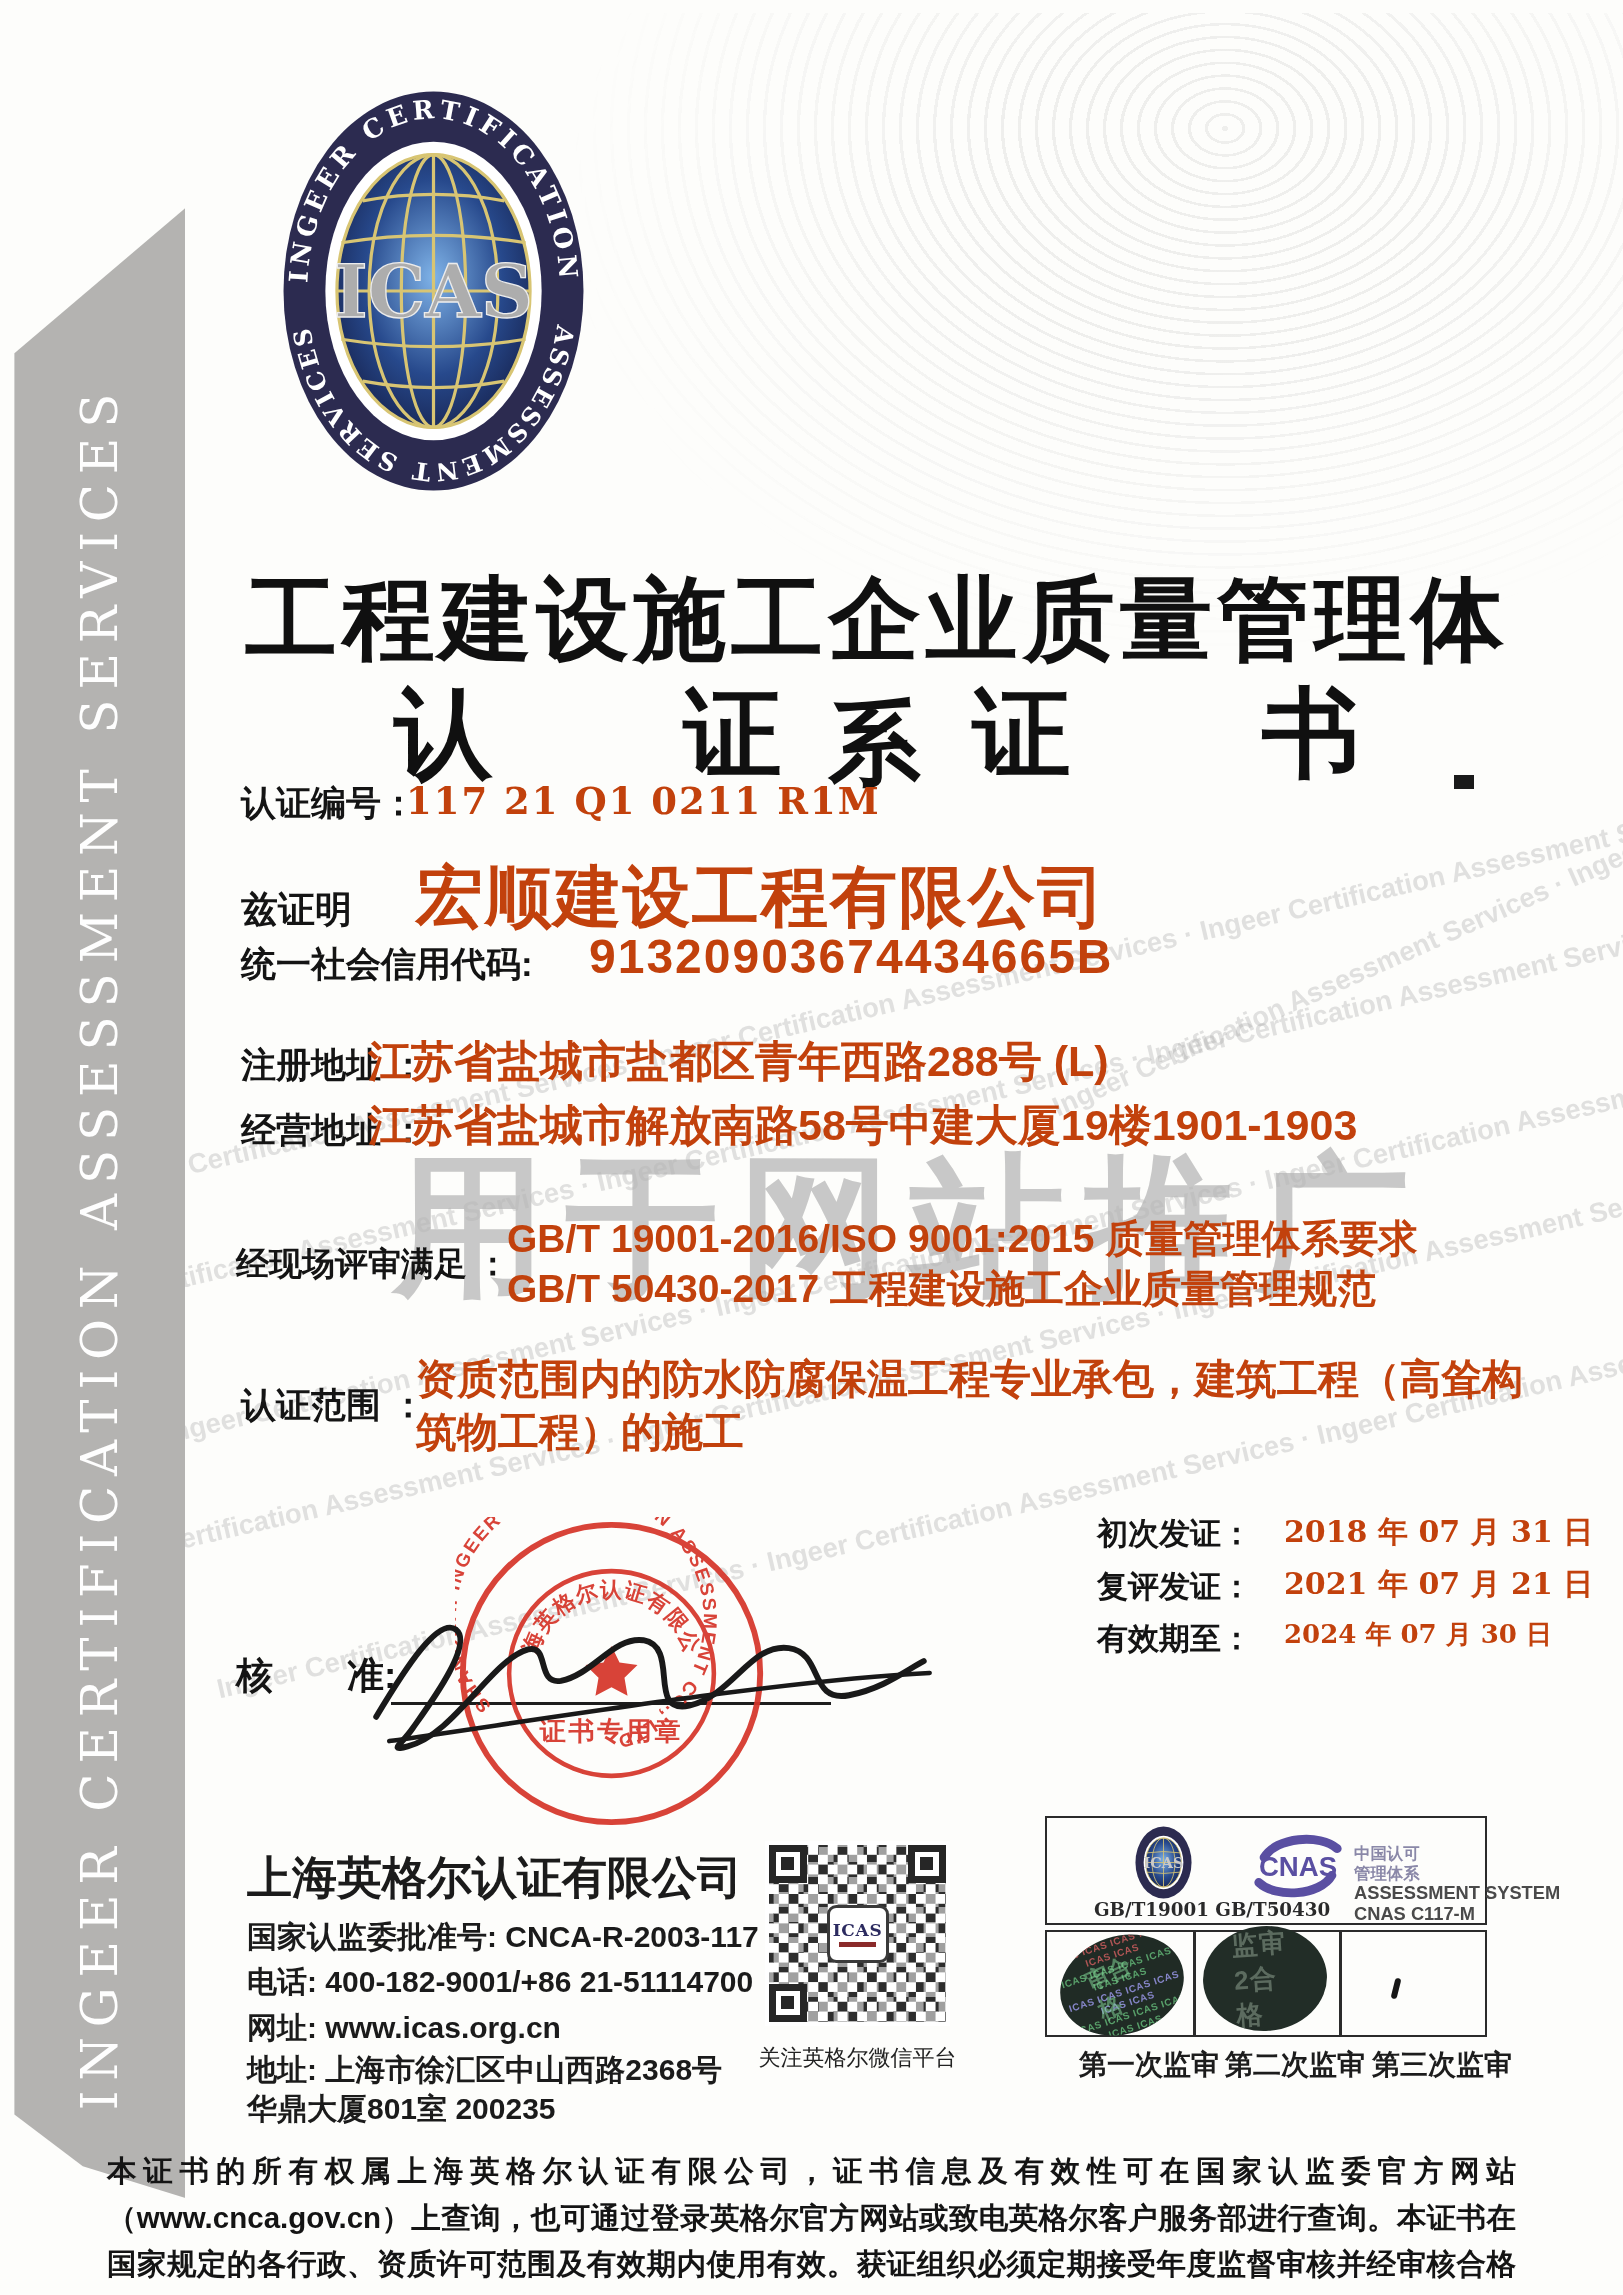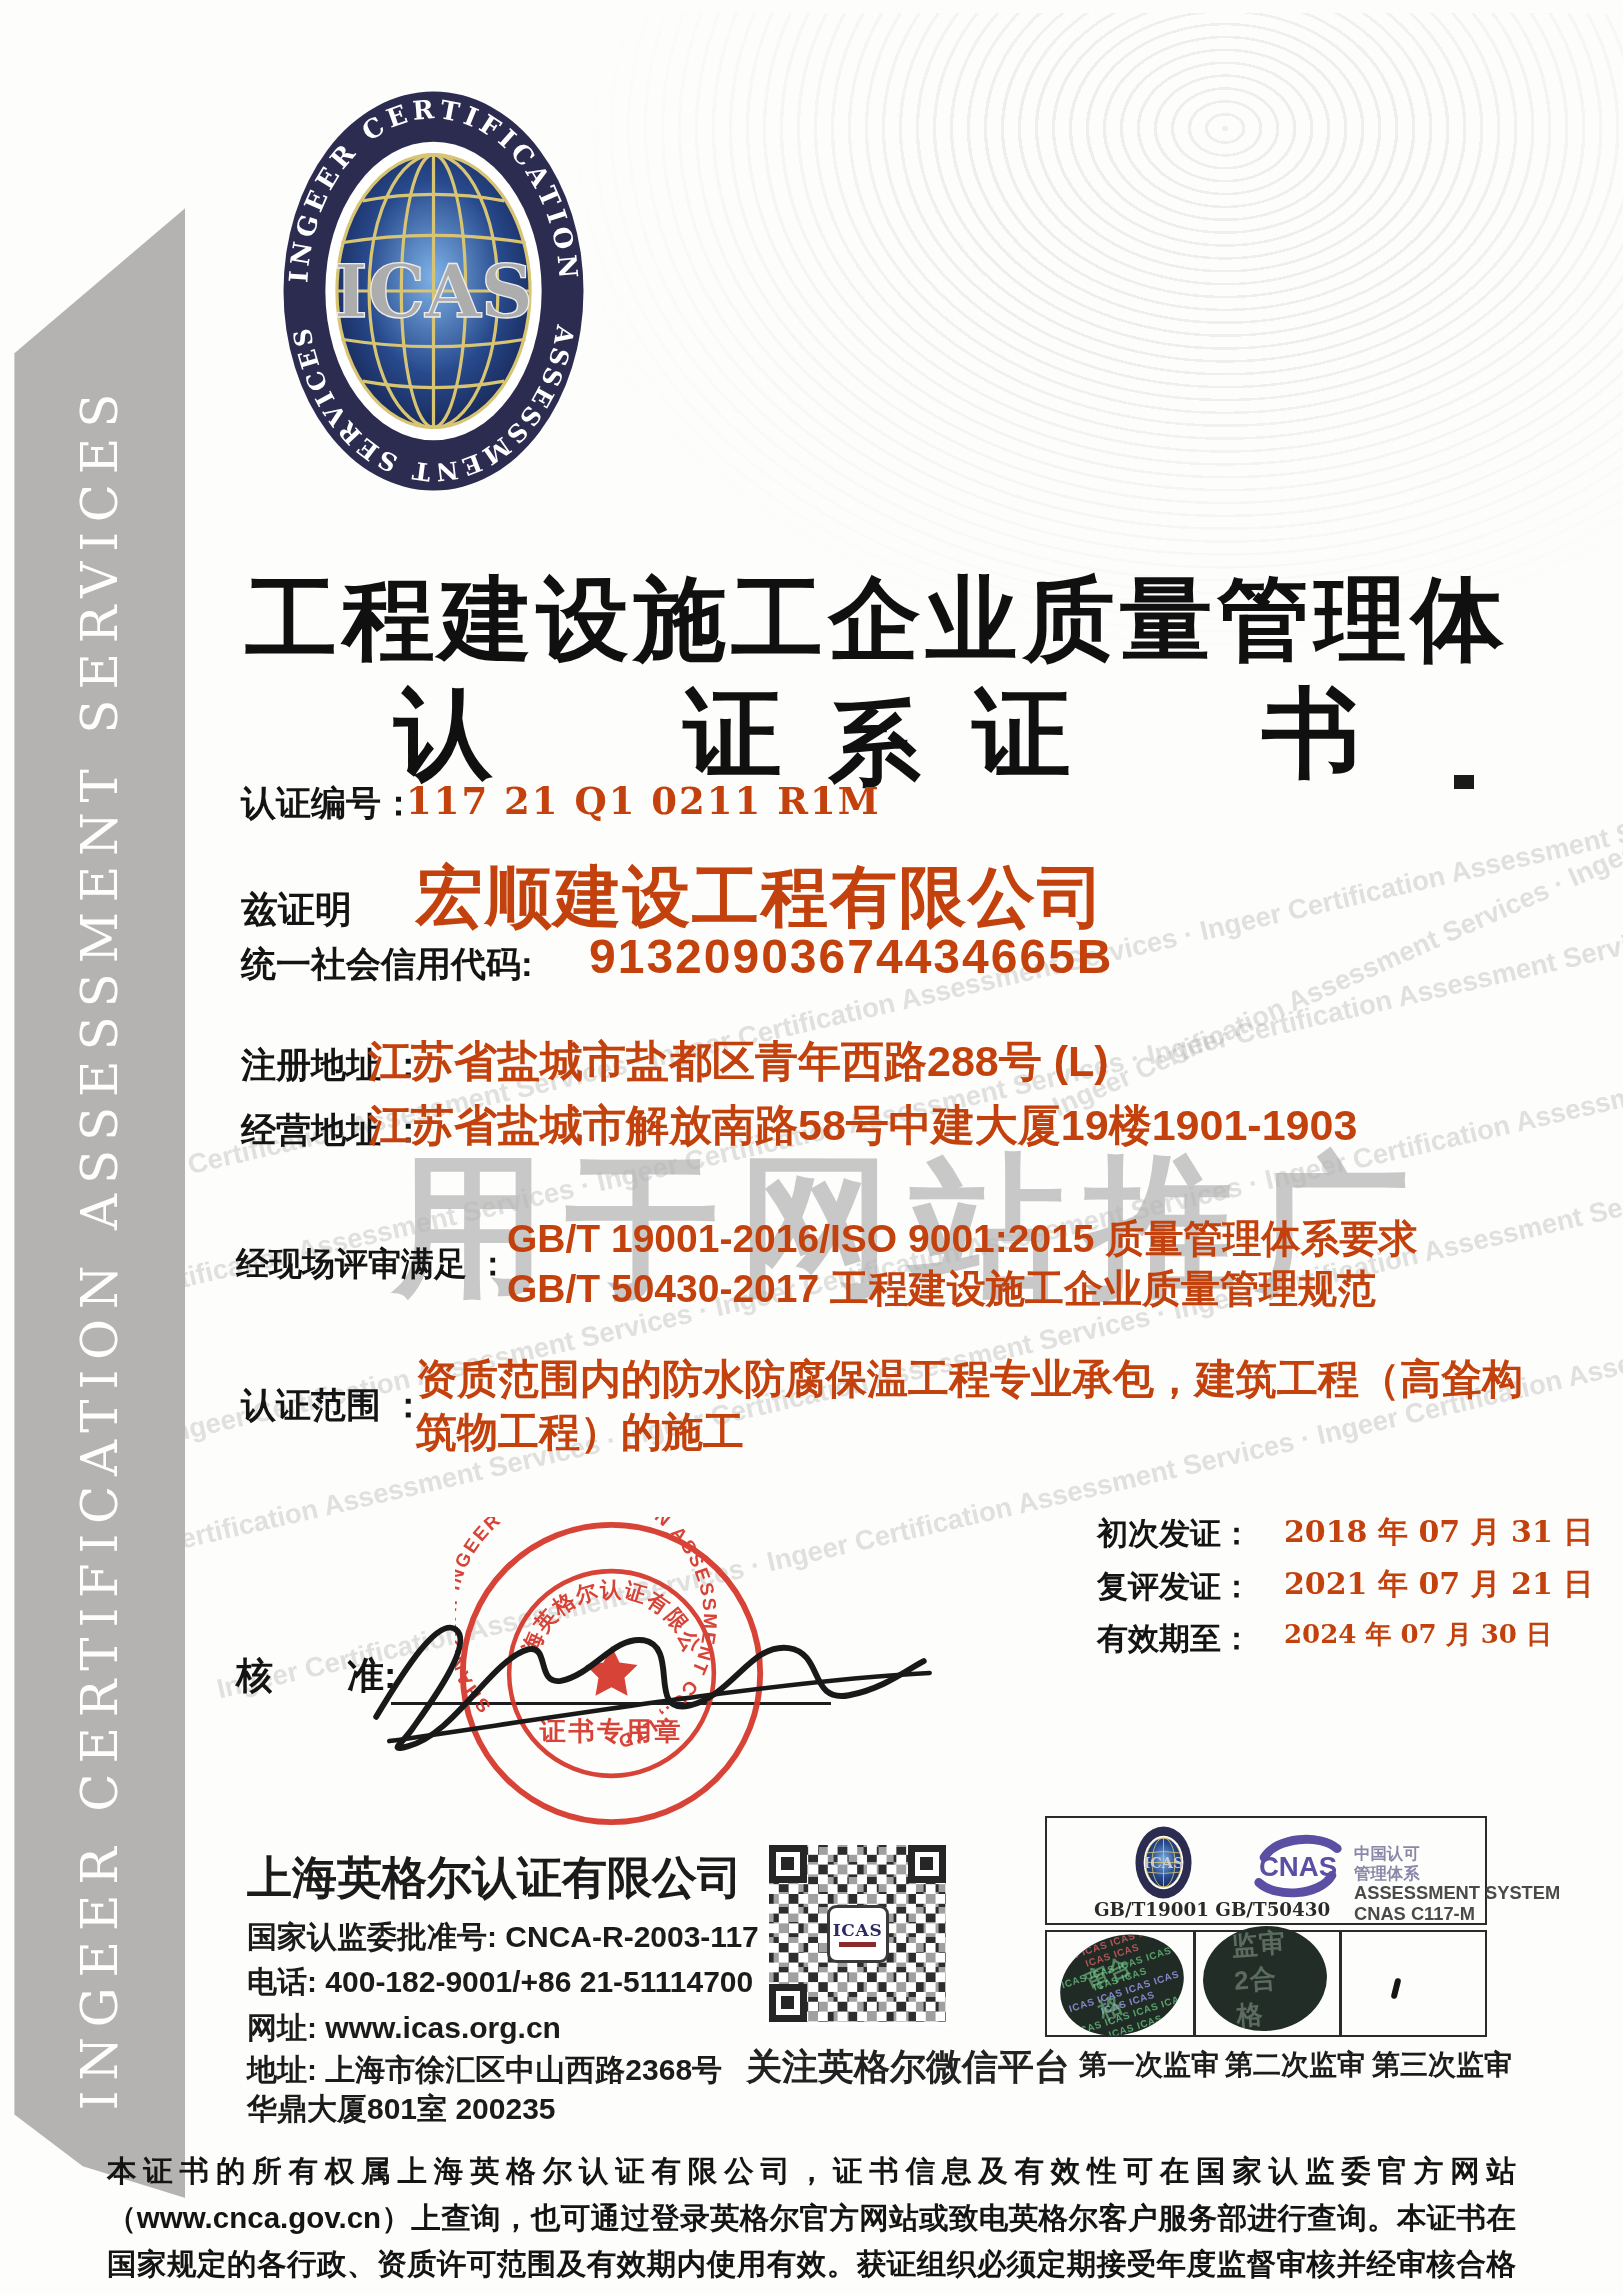--- a/index.html
+++ b/index.html
@@ -195,21 +195,21 @@
     <div class="pat"></div>
       <div class="pat2"></div>
     <div class="finder" style="left:3.9px;top:3.9px;"></div>
     <div class="finder" style="right:3.9px;top:3.9px;"></div>
     <div class="finder" style="left:3.9px;bottom:3.9px;"></div>
     <div class="plate">
       <div class="icas">ICAS</div>
         <div class="bar"></div>
     </div>
   </div>
-  <div class="abs" style="left:746px;top:2043px;width:223px;text-align:center;font-size:36px;font-weight:700;color:#222;">关注英格尔微信平台</div>
+  <div class="abs" style="left:746px;top:2043px;width:223px;text-align:center;font-size:22px;font-weight:400;color:#222;">关注英格尔微信平台</div>
 
   <div class="boxed" style="left:1045px;top:1816px;width:442px;height:109px;"></div>
 
   <svg class="abs" style="left:1125px;top:1824px;" width="77" height="77" viewBox="0 0 480 640">
     <ellipse cx="240" cy="320" rx="233" ry="300" fill="#2c2b50"></ellipse>
     <ellipse cx="240" cy="320" rx="165" ry="222" fill="#ffffff"></ellipse>
     <ellipse cx="240" cy="320" rx="148" ry="204" fill="url(#globe)"></ellipse>
     <g stroke="#d8c573" stroke-width="7" fill="none">
       <ellipse cx="240" cy="320" rx="148" ry="204"></ellipse>
         <ellipse cx="240" cy="320" rx="95" ry="204"></ellipse>

